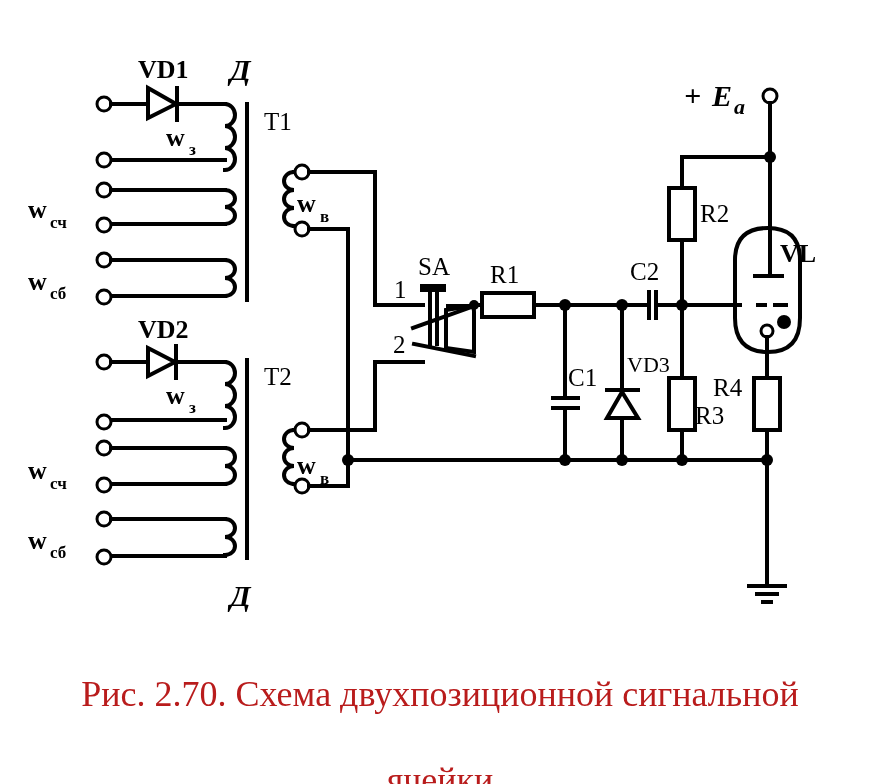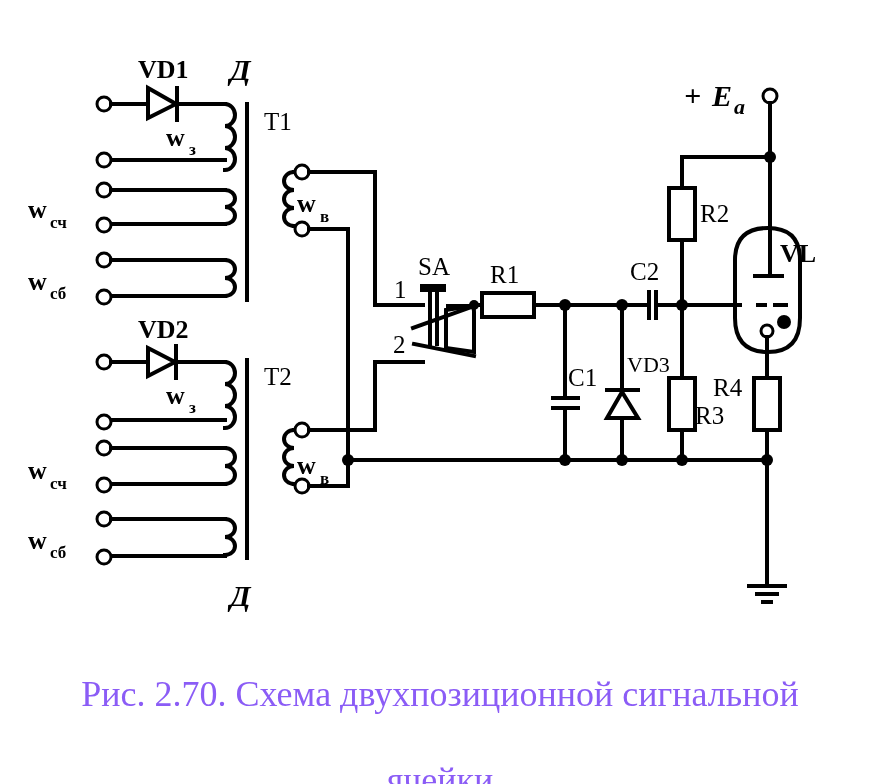--- a/index.html
+++ b/index.html
@@ -5,21 +5,21 @@
   html,body{margin:0;padding:0;background:#ffffff;}
   body{width:880px;height:784px;position:relative;overflow:hidden;}
   #schem{position:absolute;left:0;top:0;}
   .w{stroke:#000;stroke-width:4;fill:none;stroke-linecap:square;stroke-linejoin:miter;}
   .term{stroke:#000;stroke-width:3;fill:#fff;}
   .dot{fill:#000;}
   .lbl{font-family:"Liberation Serif",serif;font-size:25px;fill:#000;}
   .lblb{font-family:"Liberation Serif",serif;font-size:26px;font-weight:bold;fill:#000;}
   .sub{font-family:"Liberation Serif",serif;font-size:17px;font-weight:bold;fill:#000;}
   .ital{font-family:"Liberation Serif",serif;font-style:italic;font-weight:bold;font-size:30px;fill:#000;}
-  .caption{position:absolute;left:0;width:880px;text-align:center;font-family:"Liberation Serif",serif;font-size:36px;color:#8b5cf6;line-height:40px;}
+  .caption{position:absolute;left:0;width:880px;text-align:center;font-family:"Liberation Serif",serif;font-size:36px;color:#b91c1c;line-height:40px;}
 </style>
 </head>
 <body>
 
 <svg id="schem" width="880" height="640" viewBox="0 0 880 640">
 
   <g>
 
     <line class="w" x1="247" y1="104" x2="247" y2="300"></line>
 

